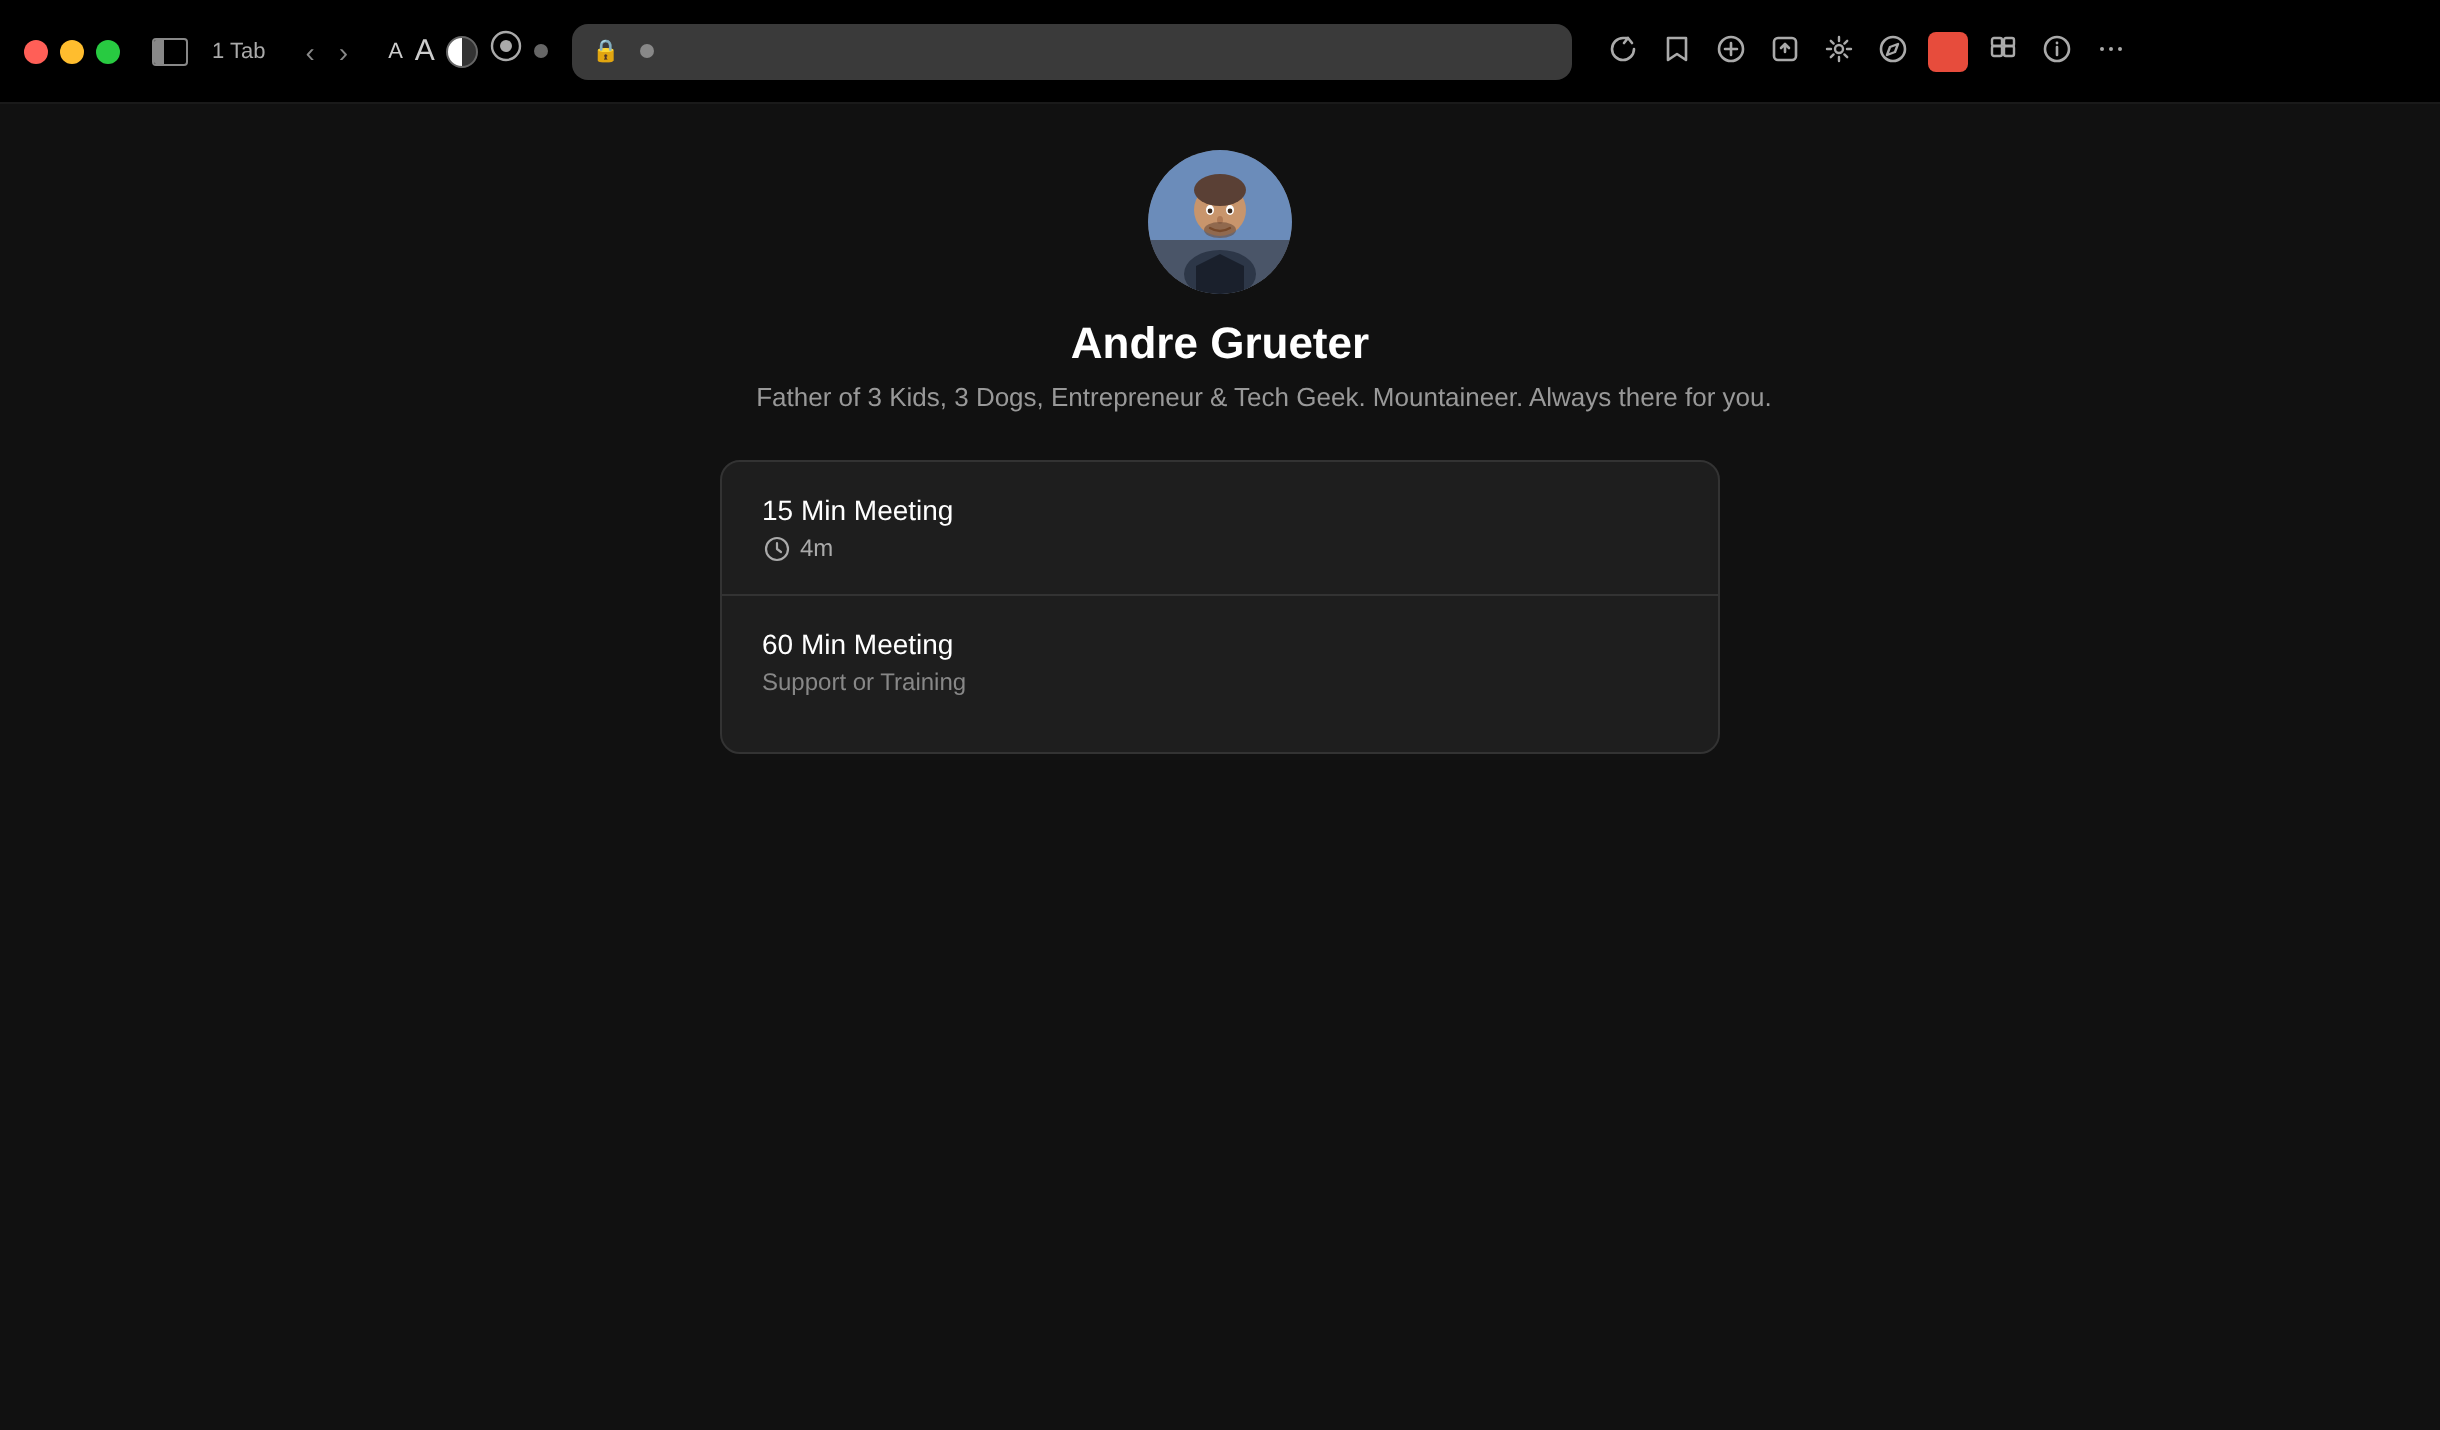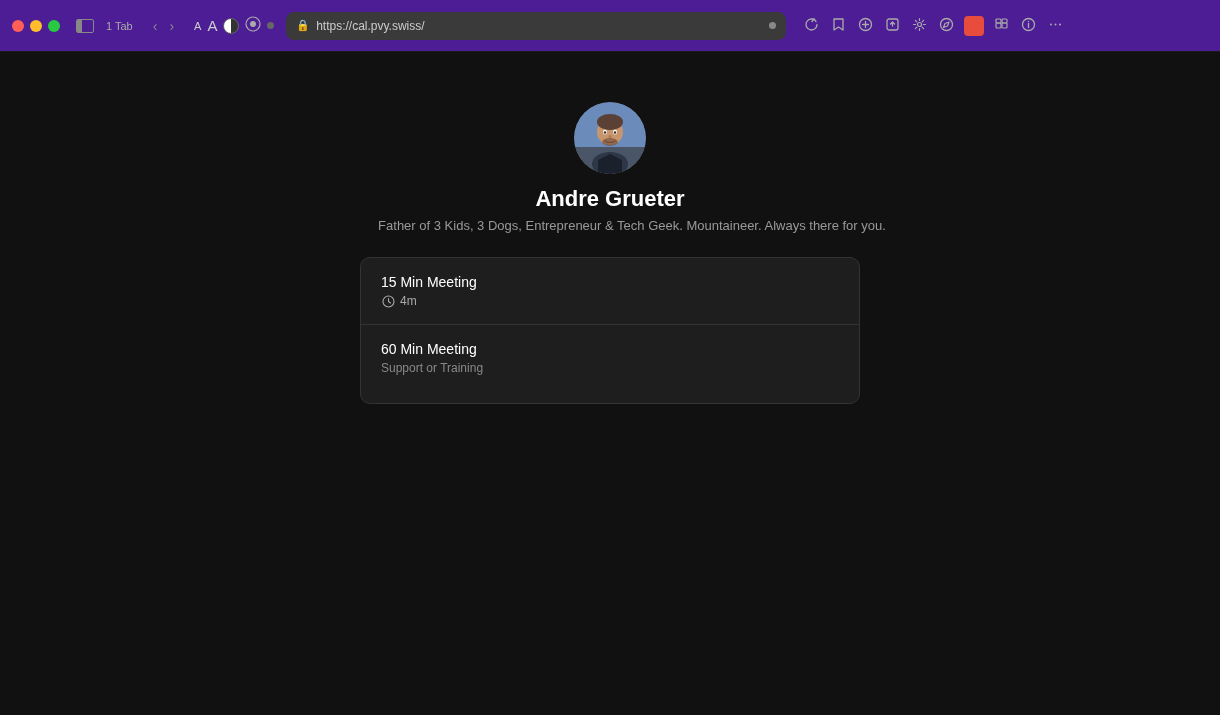--- a/index.html
+++ b/index.html
@@ -9,21 +9,21 @@
       height: 715px;
       background: #1a1a1a;
       font-family: -apple-system, BlinkMacSystemFont, 'Helvetica Neue', Arial, sans-serif;
       overflow: hidden;
     }
 
     
     .browser-chrome {
       width: 100%;
       height: 52px;
-      background: #4c1d95;
+      background: #000000;
       display: flex;
       align-items: center;
       padding: 0 12px;
       gap: 8px;
       border-bottom: 1px solid #1a1a1a;
     }
 
     .traffic-lights {
       display: flex;
       gap: 6px;
@@ -165,21 +165,21 @@
     }
 
     
     .main-content {
       width: 100%;
       height: calc(715px - 52px);
       background: #111111;
       display: flex;
       flex-direction: column;
       align-items: center;
-      padding-top: 50px;
+      padding-top: 23px;
     }
 
     .profile-section {
       display: flex;
       flex-direction: column;
       align-items: center;
       margin-bottom: 24px;
     }
 
     .avatar {
@@ -298,21 +298,20 @@
       <svg width="16" height="16" viewBox="0 0 16 16" fill="none">
         <circle cx="8" cy="8" r="7" stroke="#aaa" stroke-width="1.2"></circle>
         <circle cx="8" cy="8" r="3" fill="#aaa"></circle>
       </svg>
     </span>
     <div style="width:7px;height:7px;border-radius:50%;background:#666;"></div>
   </div>
 
   <div class="url-bar">
     <span class="lock-icon">🔒</span>
-    <span class="url-text">https://cal.pvy.swiss/</span>
     <div class="url-dot"></div>
   </div>
 
   <div class="browser-actions">
 
     <span class="browser-icon">
       <svg width="15" height="15" viewBox="0 0 15 15" fill="none">
         <path d="M13 7.5A5.5 5.5 0 1 1 7.5 2H10M10 2L8 4.5M10 2l2 2.5" stroke="#aaa" stroke-width="1.3" stroke-linecap="round" stroke-linejoin="round"></path>
       </svg>
     </span>

